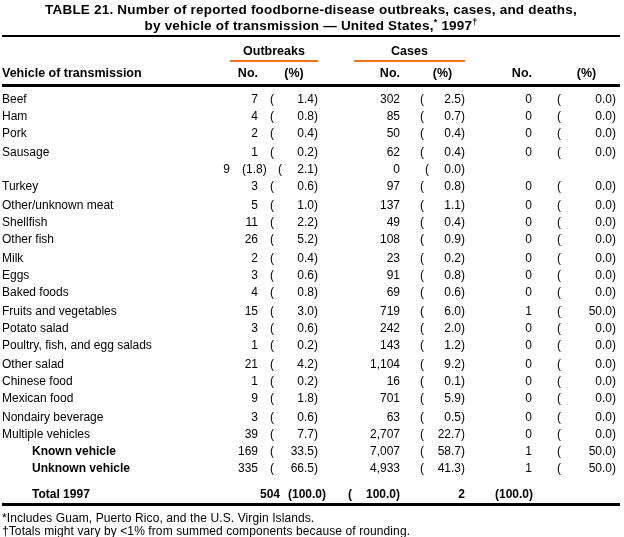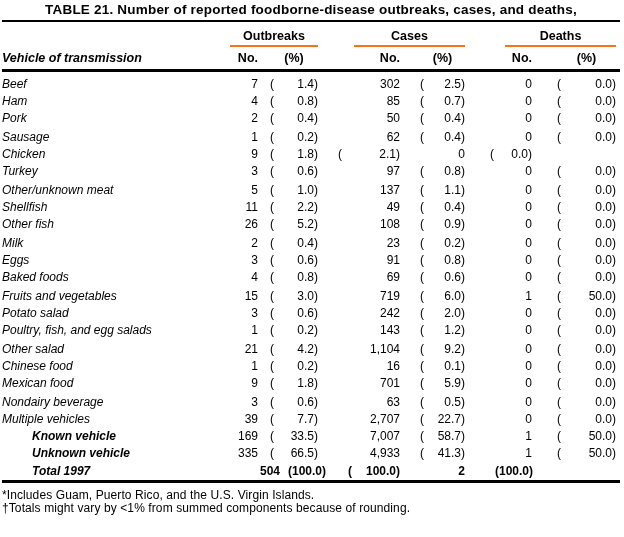--- a/index.html
+++ b/index.html
@@ -21,60 +21,58 @@
   .grid4 { display: grid; grid-template-columns: 228px 88px 147px 151px; }
 
   
   .ghead { margin-top: 6px; font-size: 12.5px; font-weight: bold; }
   .glabel { border-bottom: 2px solid #f97316; text-align: center; line-height: 16px; padding-bottom: 1px; }
   .g-cases { margin-left: 36px; }
   .g-deaths { margin-left: 40px; }
 
   
   .subhead { font-size: 12.5px; font-weight: bold; line-height: 22px; align-items: end; }
-  .c-label { text-align: left; white-space: nowrap; font-style: italic; }
+  .c-label { text-align: left; white-space: nowrap; }
   .c-no { text-align: right; white-space: nowrap; }
   .c-pct { display: flex; justify-content: space-between; white-space: nowrap; }
   .c-pct.hdr { display: block; text-align: center; }
   .p-out  { padding-left: 12px; }
   .p-cases{ padding-left: 20px; }
   .p-deaths{ padding-left: 25px; }
 
   
   .tbody { padding-top: 4px; font-size: 12px; }
   .row { line-height: 17px; }
   .row.gap { margin-top: 2px; }
   .bold { font-weight: bold; padding-left: 30px; }
-  .total-row { line-height: 18px; font-size: 12px; }
+  .total-row { margin-top: 8px; line-height: 18px; font-size: 12px; }
 
   
   .footnotes { margin-top: 6px; font-size: 12px; line-height: 13px; letter-spacing: 0.1px; }
   sup { font-size: 9px; vertical-align: super; line-height: 0; }
 </style>
 </head>
 <body>
 
 <div class="page">
 
   <div class="title">
     <div><span>TABLE 21. Number of reported foodborne-disease outbreaks, cases, and deaths,</span></div>
+    <div><span>by vehicle of transmission — United States,</span><sup>*</sup><span> 1997</span><sup>†</sup></div>
   </div>
 
   <div class="rule-2"></div>
 
   <div class="ghead grid4">
     <div></div>
     <div>
         <div class="glabel">Outbreaks</div>
       </div>
     <div>
         <div class="glabel g-cases">Cases</div>
-      </div>
-    <div>
-        <div class="glabel g-deaths">Deaths</div>
       </div>
   </div>
 
   <div class="subhead grid7">
     <div class="c-label">Vehicle of transmission</div>
     <div class="c-no">No.</div>
     <div class="c-pct hdr p-out">(%)</div>
     <div class="c-no">No.</div>
     <div class="c-pct hdr p-cases">(%)</div>
     <div class="c-no">No.</div>
@@ -150,21 +148,20 @@
           <span class="">(</span>
           <span class="">0.4)</span>
         </div>
         <div class="c-no">0</div>
         <div class="c-pct p-deaths">
           <span class="">(</span>
           <span class="">0.0)</span>
         </div>
       </div>
       <div class="row grid7">
-        <div class="c-label">Chicken</div>
         <div class="c-no">9</div>
         <div class="c-pct p-out">
           <span class="">(</span>
           <span class="">1.8)</span>
         </div>
         <div class="c-pct p-cases">
           <span class="">(</span>
           <span class="">2.1)</span>
         </div>
         <div class="c-no">0</div>

